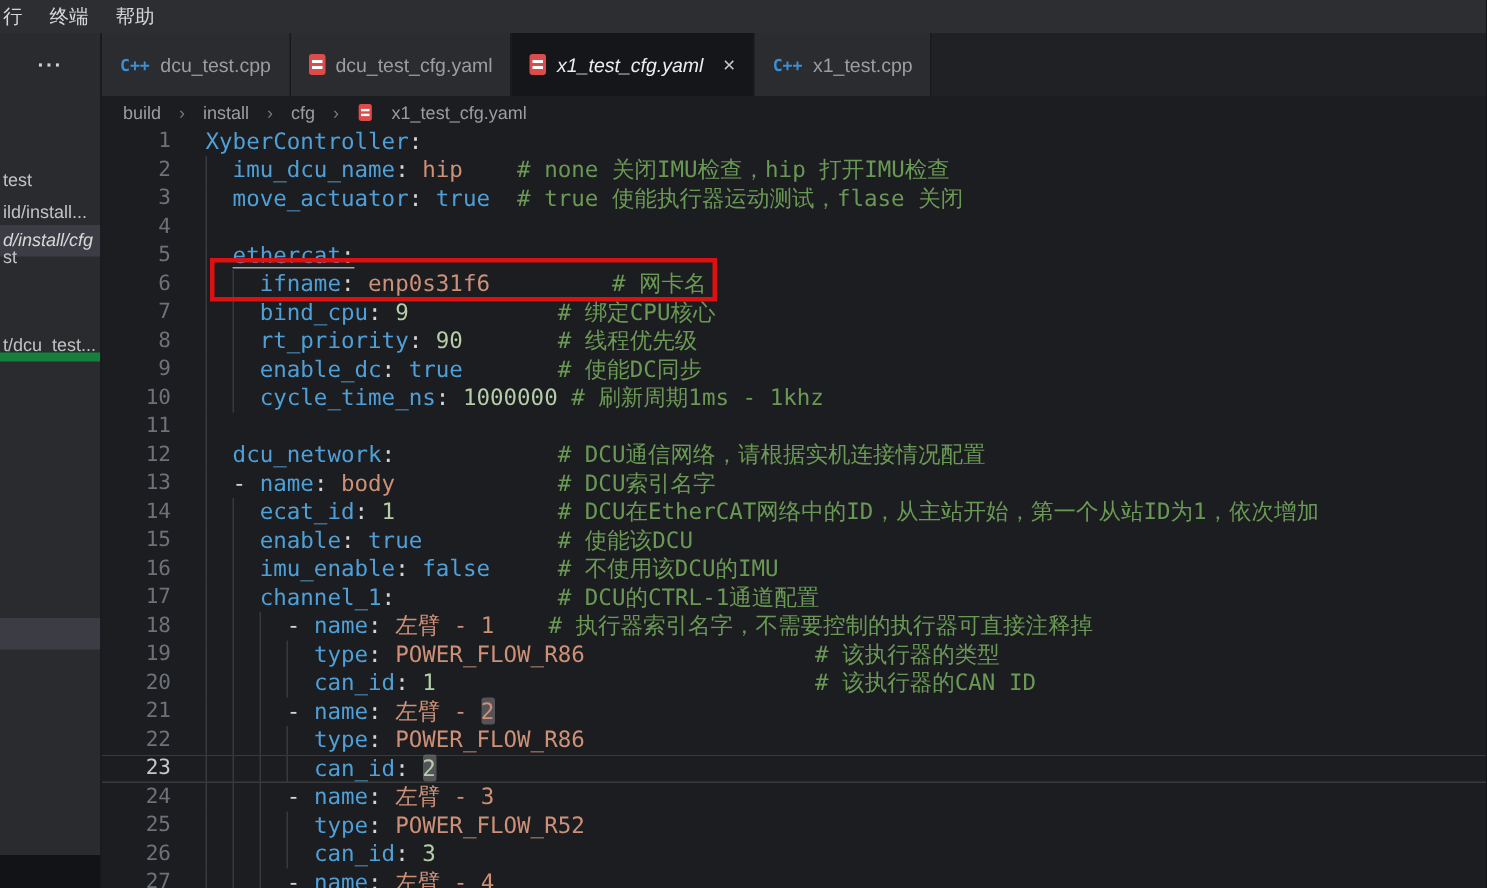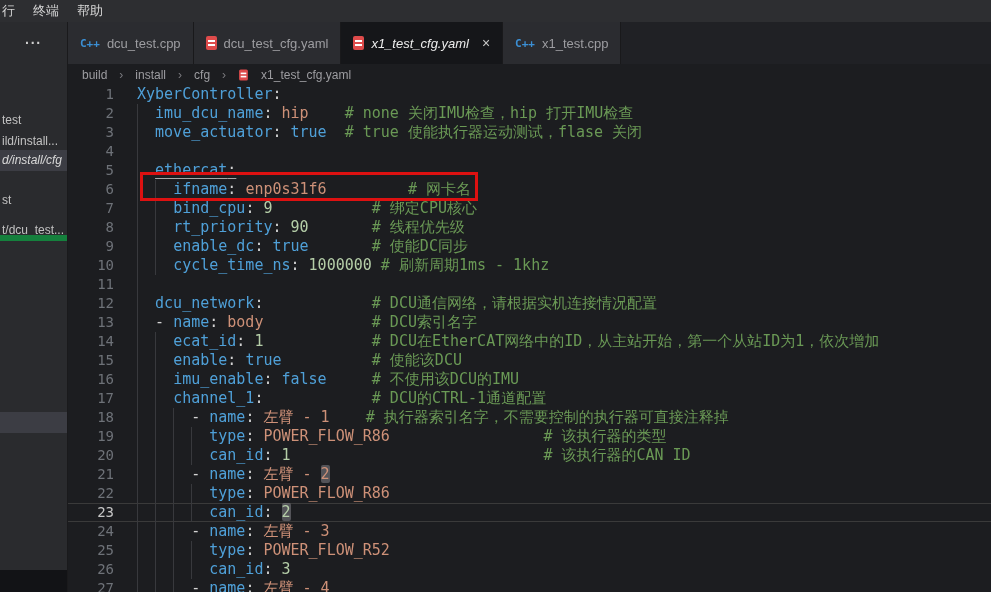--- a/index.html
+++ b/index.html
@@ -84,21 +84,21 @@
       <span class="menu-item">终端</span>
       <span class="menu-item">帮助</span>
     </div>
 
   <div class="sidebar">
     <div class="sidebar-head">···</div>
     <div>
         <span class="side-row" style="top: 88px; display: block;">test</span>
         <span class="side-row" style="top: 109px; display: block;">ild/install...</span>
         <span class="side-row selected italic" style="top: 128px; display: block;">d/install/cfg</span>
-        <span class="side-row" style="top: 168px; display: block;">st</span>
+        <span class="side-row" style="top: 139px; display: block;">st</span>
         <span class="side-row divider" style="top: 198px; display: block;">t/dcu_test...</span>
         <span class="side-row selected" style="top: 390px; display: block;"></span>
       </div>
     <div class="sidebar-bottom"></div>
   </div>
 
   <div class="main">
     <div class="tabbar">
         <span class="tab">
           <span class="ic-cpp">C++</span>

